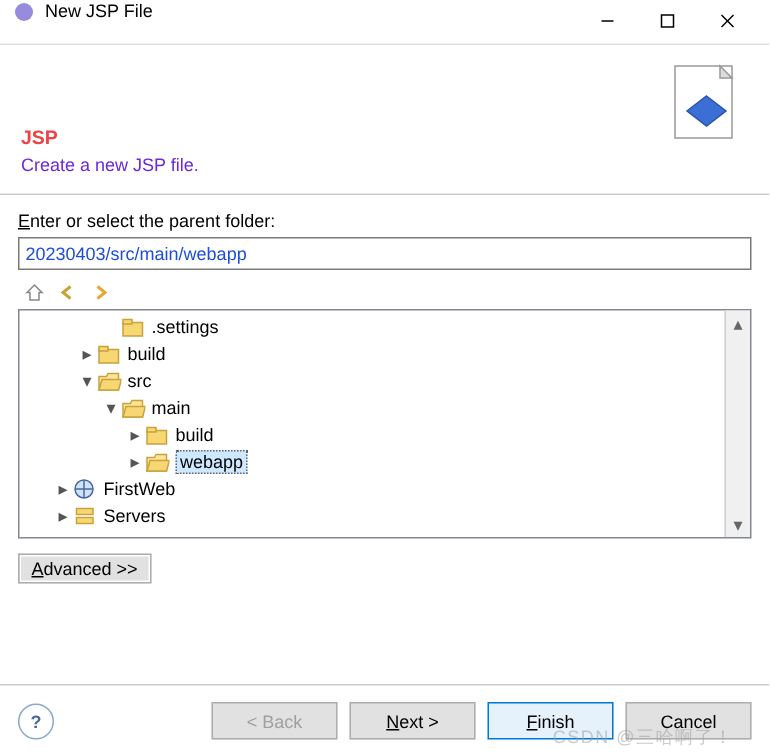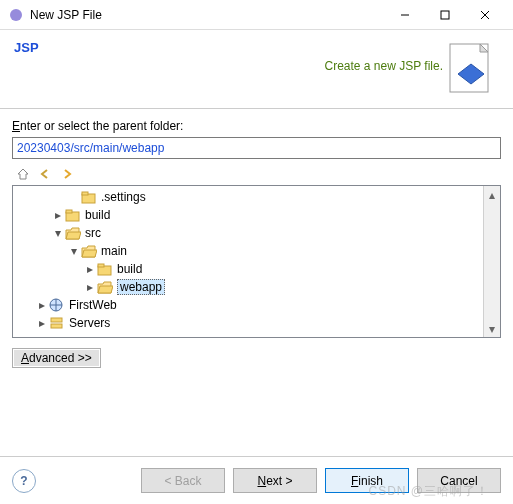--- a/index.html
+++ b/index.html
@@ -1,26 +1,26 @@
 <!DOCTYPE html>
 <html><head>
 <meta charset="utf-8">
 <style>
 * { box-sizing: border-box; margin: 0; padding: 0; font-family: "Segoe UI", Tahoma, sans-serif; font-size: 12px; }
 body { background: #fff; width: 513px; height: 504px; overflow: hidden; position: relative; }
 
-.titlebar { height: 30px; background: #fff; border-bottom: 1px solid #ddd; display: flex; align-items: center; padding: 0 8px; }
+.titlebar { height: 30px; background: #fff; border-bottom: 1px solid #ddd; display: flex; padding: 0 8px; }
 .titlebar .icon { width: 16px; height: 16px; margin-right: 6px; }
 .titlebar .title { flex: 1; color: #000; }
 .titlebar .btn { width: 40px; height: 28px; display: flex; align-items: center; justify-content: center; color: #333; }
 
 .header { background: #fff; padding: 10px 14px 12px 14px; display: flex; border-bottom: 1px solid #ccc; }
 .header-left { flex: 1; }
-.header-title { font-weight: bold; font-size: 13px; color: #1d4ed8; }
-.header-sub { color: #4d7c0f; margin-top: 4px; text-align: right; }
+.header-title { font-weight: bold; font-size: 13px; color: #ef4444; margin-top: 44px; }
+.header-sub { color: #6d28d9; margin-top: 4px; }
 .header-icon { width: 56px; height: 56px; display: flex; align-items: center; justify-content: center; }
 
 .body { padding: 10px 12px 4px 12px; }
 .label { color: #000; margin-bottom: 4px; display: block; }
 .underline { text-decoration: underline; }
 .path-input { width: 100%; height: 22px; border: 1px solid #7a7a7a; padding: 2px 4px; background: #fff; color: #1d4ed8; }
 
 .nav-row { margin-top: 4px; height: 22px; display: flex; align-items: center; gap: 4px; padding: 0 2px; }
 .nav-btn { width: 18px; height: 18px; display: flex; align-items: center; justify-content: center; }
 

